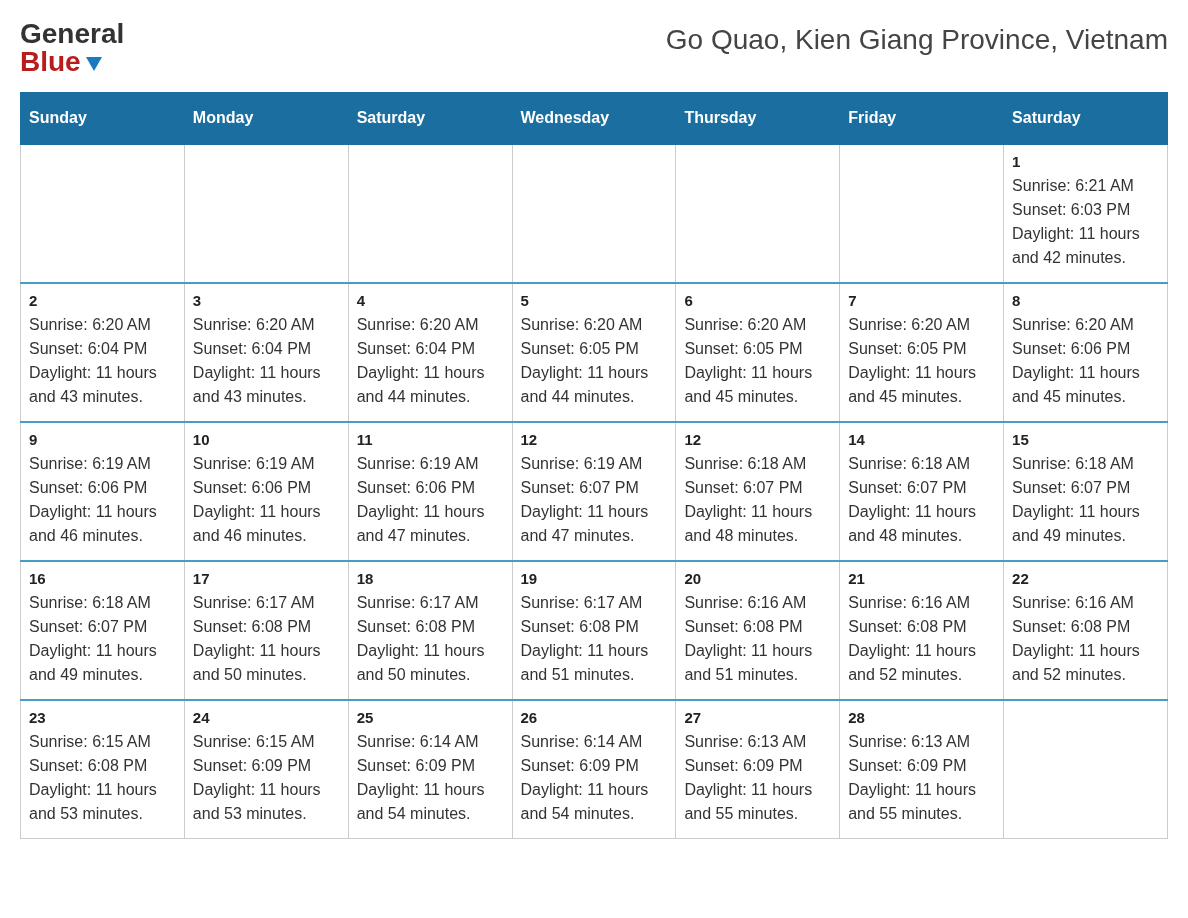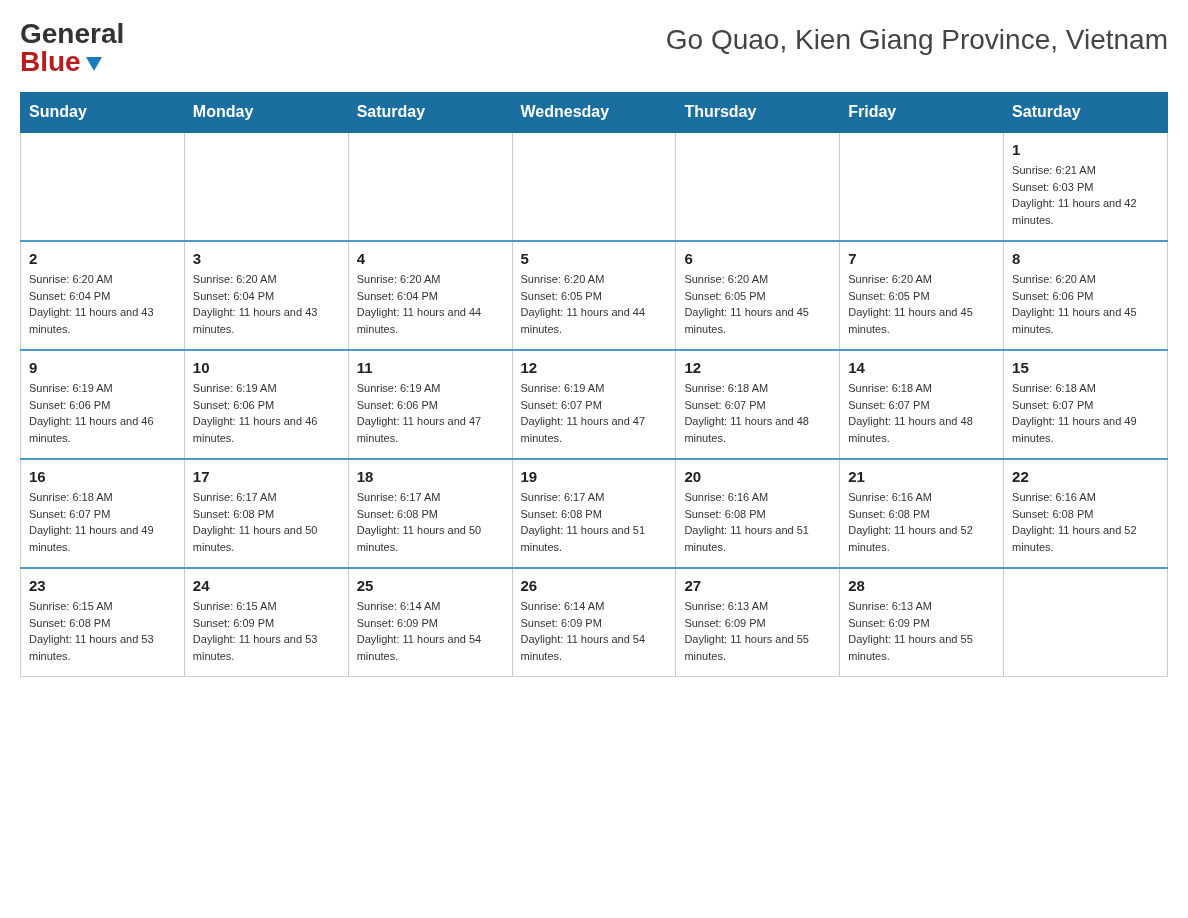--- a/index.html
+++ b/index.html
@@ -39,21 +39,21 @@
     .calendar {
       width: 100%;
       border-collapse: collapse;
       border: 1px solid #b0b0b0;
     }
     .calendar th {
       background-color: #1a6fa0;
       color: #fff;
       font-size: 16px;
       font-weight: bold;
-      padding: 10px 8px;
+      padding: 16px 8px;
       text-align: left;
       border: 1px solid #1a6fa0;
     }
     .calendar td {
       vertical-align: top;
       padding: 8px 8px 12px 8px;
       border: 1px solid #ccc;
       width: 14.28%;
       min-height: 100px;
       font-size: 13px;
@@ -67,21 +67,21 @@
       border-top: 2px solid #4a9cc5;
     }
     .day-number {
       font-size: 15px;
       font-weight: bold;
       color: #222;
       display: block;
       margin-bottom: 4px;
     }
     .day-info {
-      font-size: 11px;
+      font-size: 16px;
       color: #333;
       line-height: 1.5;
     }
     .empty-cell {
       background: #fff;
     }
     .logo-row {
       display: flex;
       align-items: center;
     }

